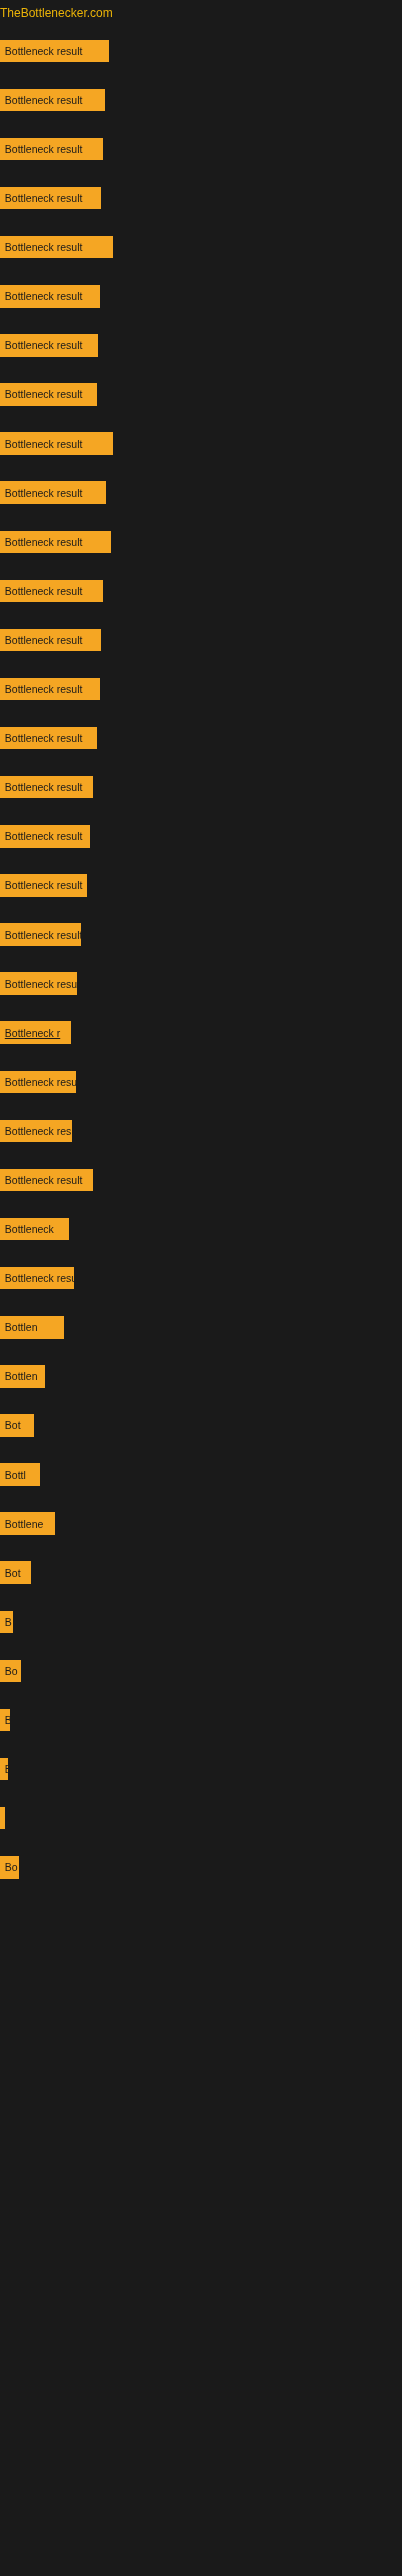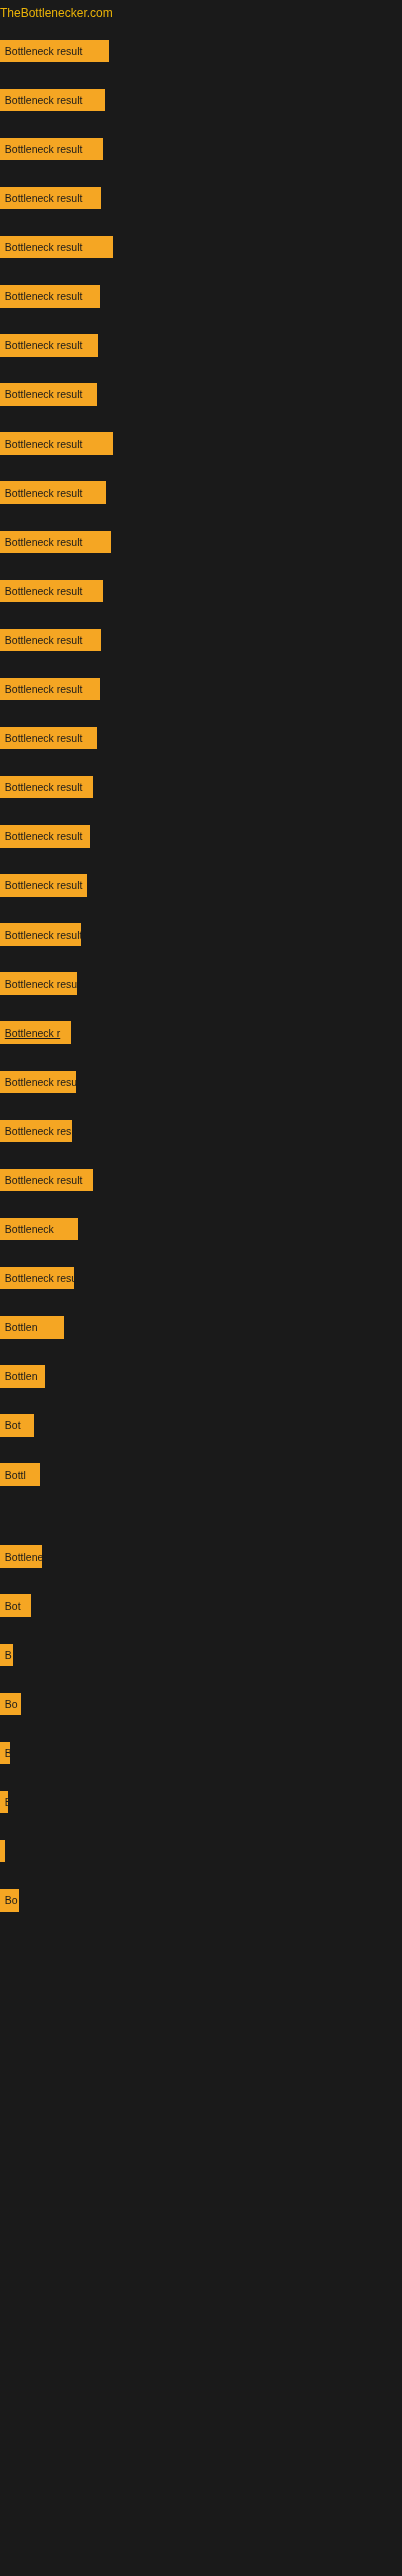--- a/index.html
+++ b/index.html
@@ -119,39 +119,39 @@
     <div class="bar-row">
       <div class="bar" style="width: 76px;">Bottleneck resu</div>
     </div>
     <div class="bar-row">
       <div class="bar" style="width: 72px;">Bottleneck res</div>
     </div>
     <div class="bar-row">
       <div class="bar" style="width: 93px;">Bottleneck result</div>
     </div>
     <div class="bar-row">
-      <div class="bar" style="width: 78px;">Bottleneck</div>
+      <div class="bar" style="width: 69px;">Bottleneck</div>
     </div>
     <div class="bar-row">
       <div class="bar" style="width: 74px;">Bottleneck resu</div>
     </div>
     <div class="bar-row">
       <div class="bar" style="width: 64px;">Bottlen</div>
     </div>
     <div class="bar-row">
       <div class="bar" style="width: 45px;">Bottlen</div>
     </div>
     <div class="bar-row">
       <div class="bar" style="width: 34px;">Bot</div>
     </div>
     <div class="bar-row">
       <div class="bar" style="width: 40px;">Bottl</div>
     </div>
     <div class="bar-row">
-      <div class="bar" style="width: 42px; margin-top: 33px;">Bottlene</div>
+      <div class="bar" style="width: 55px;">Bottlene</div>
     </div>
     <div class="bar-row">
       <div class="bar" style="width: 31px;">Bot</div>
     </div>
     <div class="bar-row">
       <div class="bar" style="width: 13px;">B</div>
     </div>
     <div class="bar-row">
       <div class="bar" style="width: 21px;">Bo</div>
     </div>

